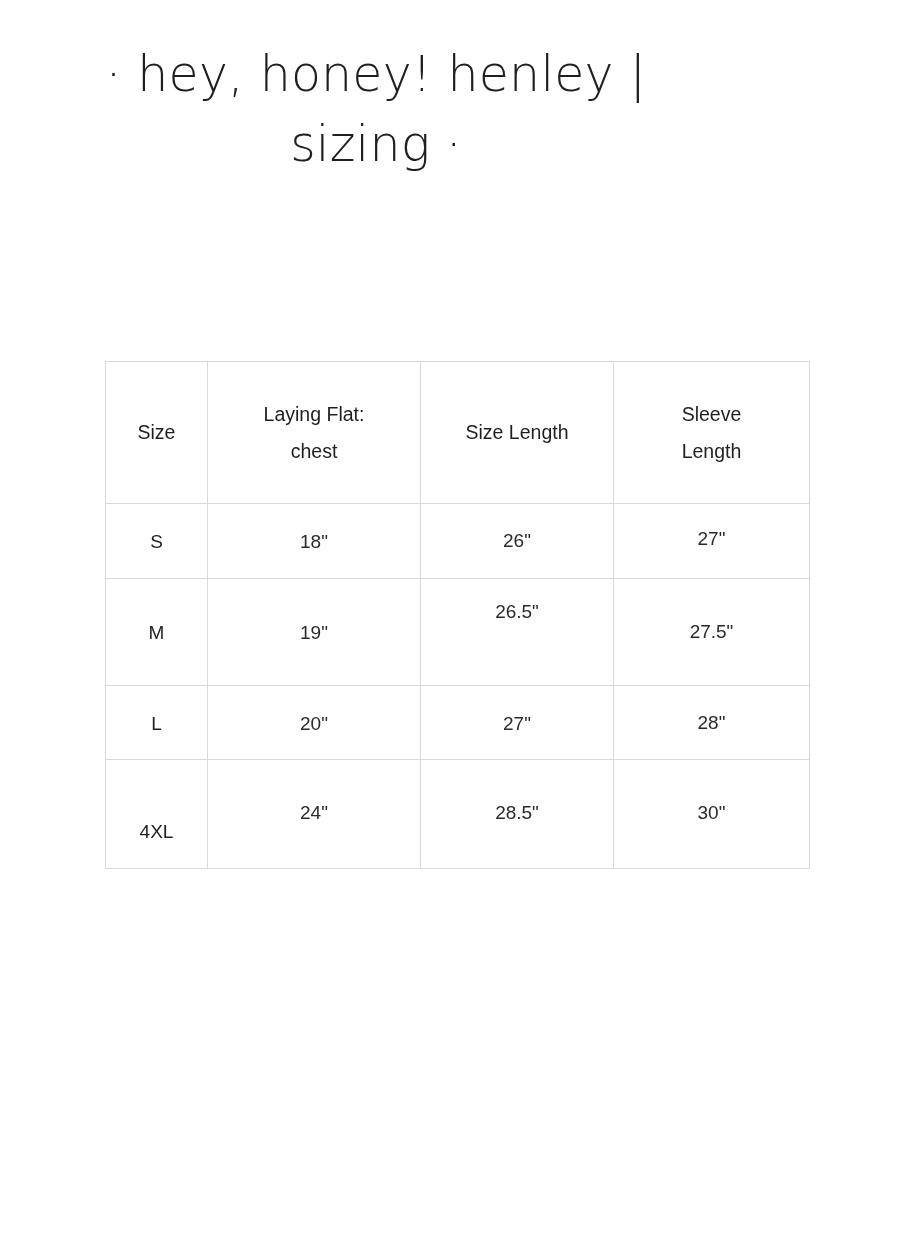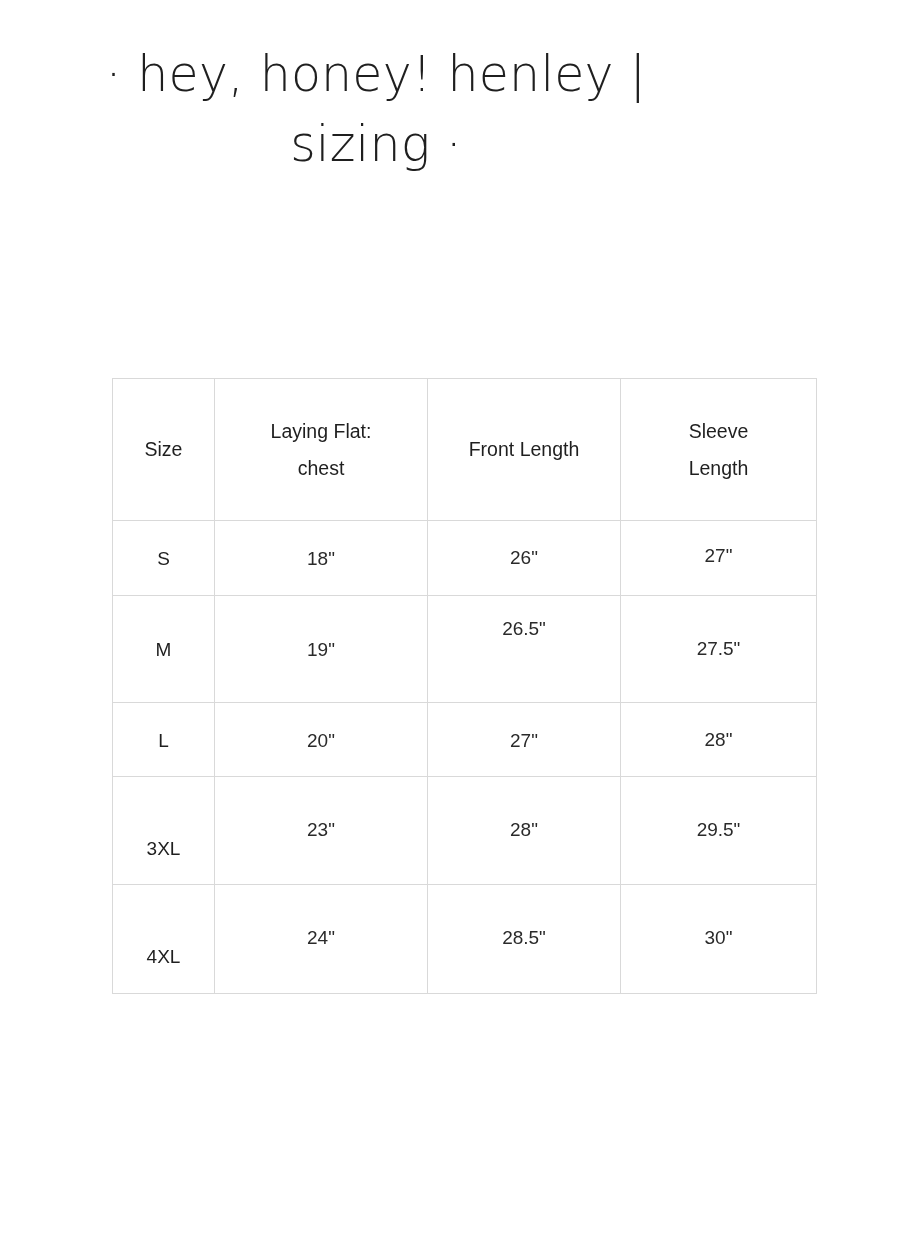--- a/index.html
+++ b/index.html
@@ -28,26 +28,25 @@
     font-size: 49px;
     line-height: 70px;
     letter-spacing: 0.2px;
     color: #1f1f1f;
     white-space: pre-line;
   }
 
   
   .size-table {
     position: absolute;
-    left: 112px;
+    left: 105px;
     top: 361px;
     width: 704px;
     border-collapse: collapse;
     table-layout: fixed;
-    margin-top: 17px;
   }
   .size-table td,
   .size-table th {
     border: 1px solid #d9d9d9;
     padding: 0;
     font-weight: 400;
     color: #2a2a2a;
     text-align: center;
     vertical-align: middle;
   }
@@ -112,21 +111,21 @@
   <thead>
     <tr>
       <th>
         <span class="hd-wrap">Size</span>
       </th>
       <th>
         <span class="hd-wrap">Laying Flat:
 chest</span>
       </th>
       <th>
-        <span class="hd-wrap">Front Length</span>
+        <span class="hd-wrap">Size Length</span>
       </th>
       <th>
         <span class="hd-wrap">Sleeve
 Length</span>
       </th>
     </tr>
   </thead>
   <tbody>
 
     <tr class="row-s">
@@ -193,42 +192,20 @@
         </td>
       <td>
           <span class="cellbox">
             <span style="top:49%">28"</span>
           </span>
         </td>
     </tr>
 
 
 
-    <tr class="row-3xl">
-      <td>
-          <span class="cellbox">
-            <span class="size-label" style="top:66%">3XL</span>
-          </span>
-        </td>
-      <td>
-          <span class="cellbox">
-            <span style="top:49%">23"</span>
-          </span>
-        </td>
-      <td>
-          <span class="cellbox">
-            <span style="top:49%">28"</span>
-          </span>
-        </td>
-      <td>
-          <span class="cellbox">
-            <span style="top:49%">29.5"</span>
-          </span>
-        </td>
-    </tr>
 
     <tr class="row-4xl">
       <td>
           <span class="cellbox">
             <span class="size-label" style="top:66%">4XL</span>
           </span>
         </td>
       <td>
           <span class="cellbox">
             <span style="top:48%">24"</span>

